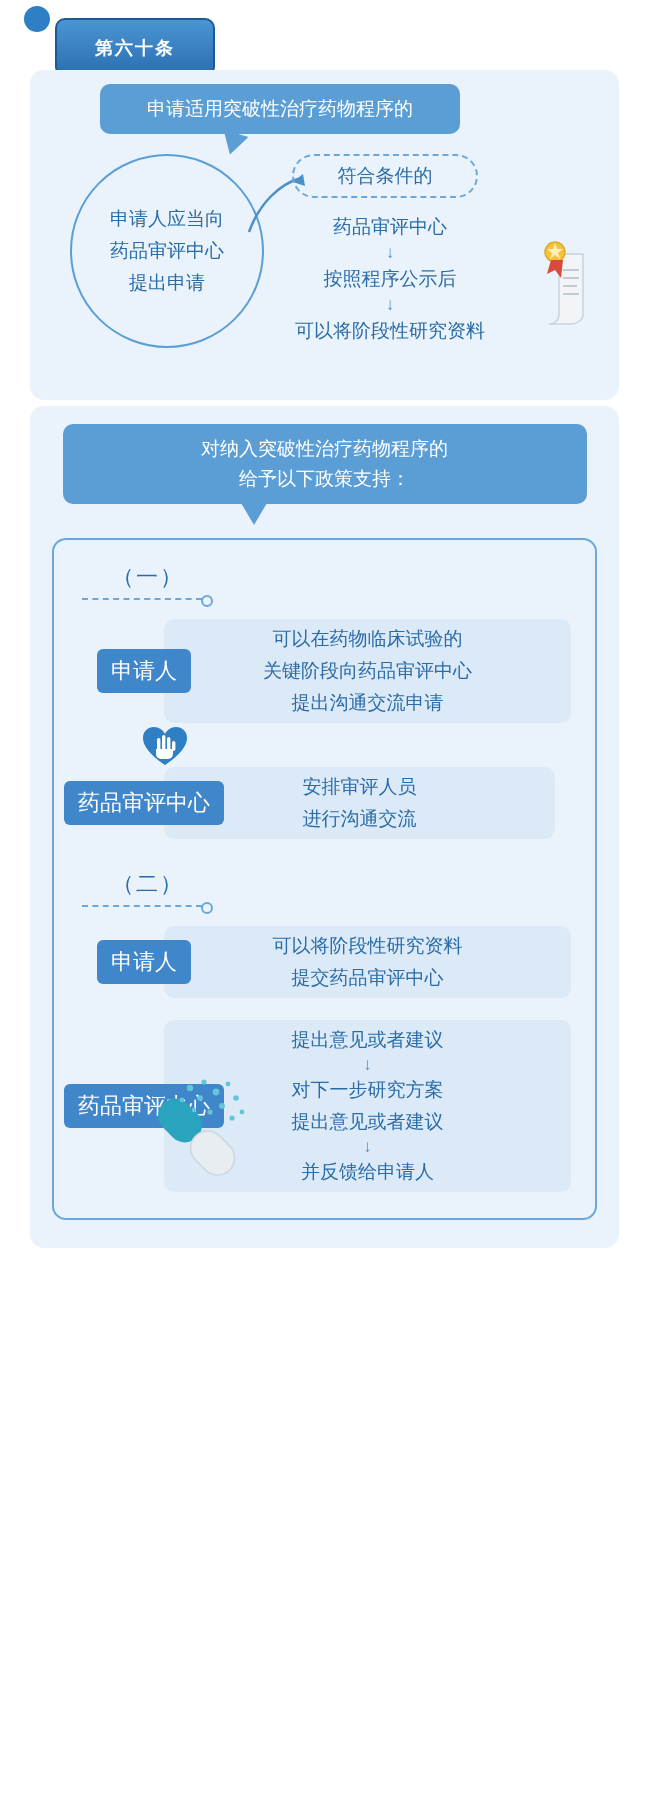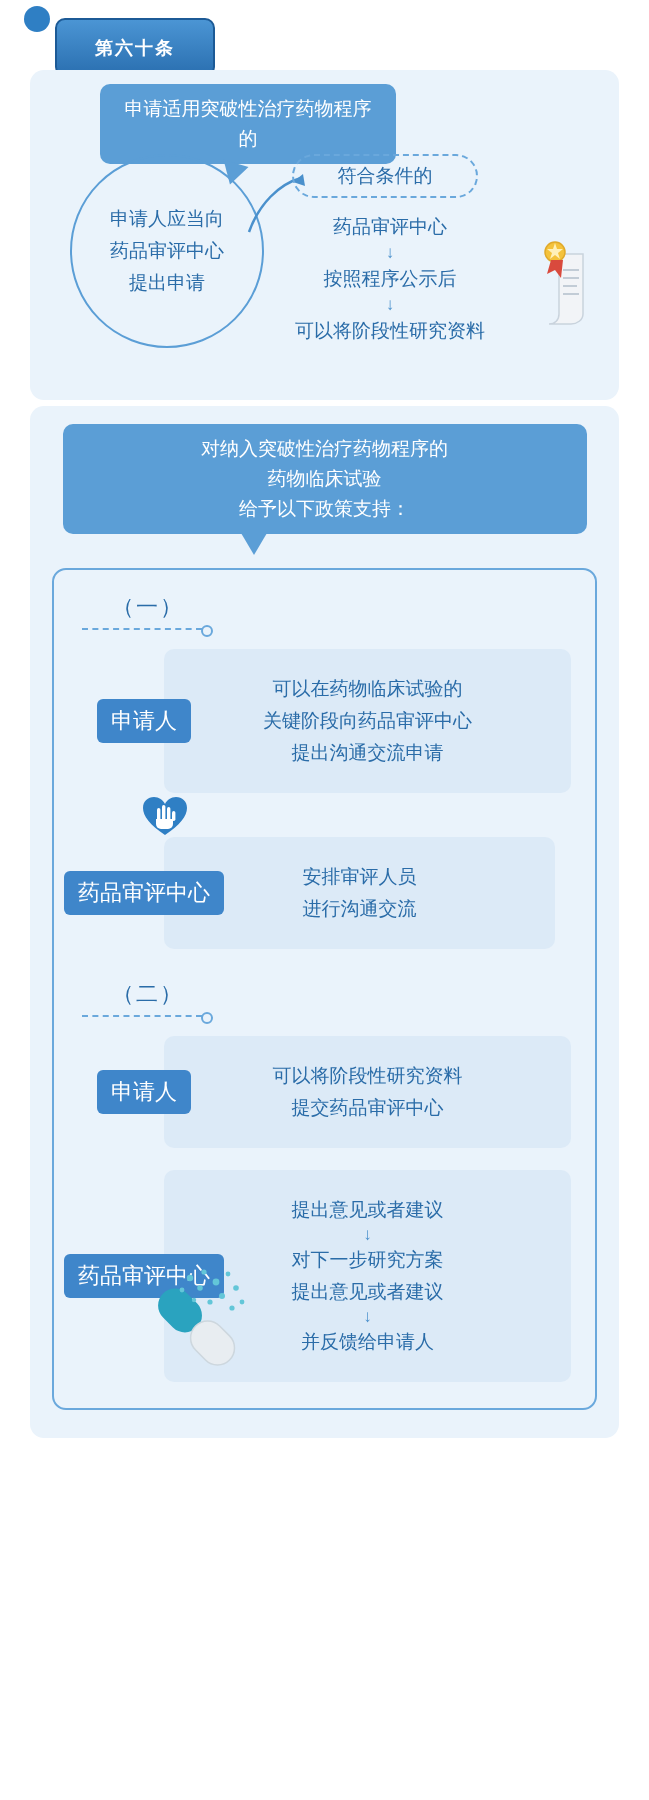--- a/index.html
+++ b/index.html
@@ -90,21 +90,21 @@
 
   
   #panel-60 {
     height: 330px;
     padding-top: 0;
   }
   #bubble-60 {
     position: absolute;
     left: 70px;
     top: 14px;
-    width: 296px;
+    width: 360px;
   }
   #bubble-60 .tail {
     left: 120px;
     transform: rotate(16deg);
   }
   .circle-note {
     position: absolute;
     left: 40px;
     top: 84px;
     width: 194px;
@@ -229,21 +229,21 @@
     padding: 7px 14px;
     white-space: nowrap;
   }
   .text-block {
     background: #dceaf7;
     border-radius: 10px;
     color: #2a6ca8;
     font-size: 19px;
     line-height: 32px;
     text-align: center;
-    padding: 24px 16px;
+    padding: 4px 16px;
     box-sizing: border-box;
   }
   .stack-row {
     position: relative;
     display: flex;
     align-items: center;
     margin: 0 0 0 0;
   }
   .tag-col {
     width: 180px;
@@ -322,21 +322,20 @@
       <polygon points="26,3 28,9 34,9 29,13 31,19 26,15 21,19 23,13 18,9 24,9" fill="#fff0b8"></polygon>
       <path d="M22 20 L18 34 L26 30 L32 38 L34 20 Z" fill="#d94a3d"></path>
     </svg>
   </div>
 
 
   <div class="panel" id="panel-61">
 
     <div class="bubble" id="bubble-61">
       <div>对纳入突破性治疗药物程序的</div>
-      <div>药物临床试验</div>
       <div>给予以下政策支持：</div>
       <span class="tail"></span>
     </div>
 
     <div class="inner-card">
 
       <div class="item-label">（一）</div>
       <div class="dash-rule"></div>
 
       <div class="group" style="margin-top:18px;">

